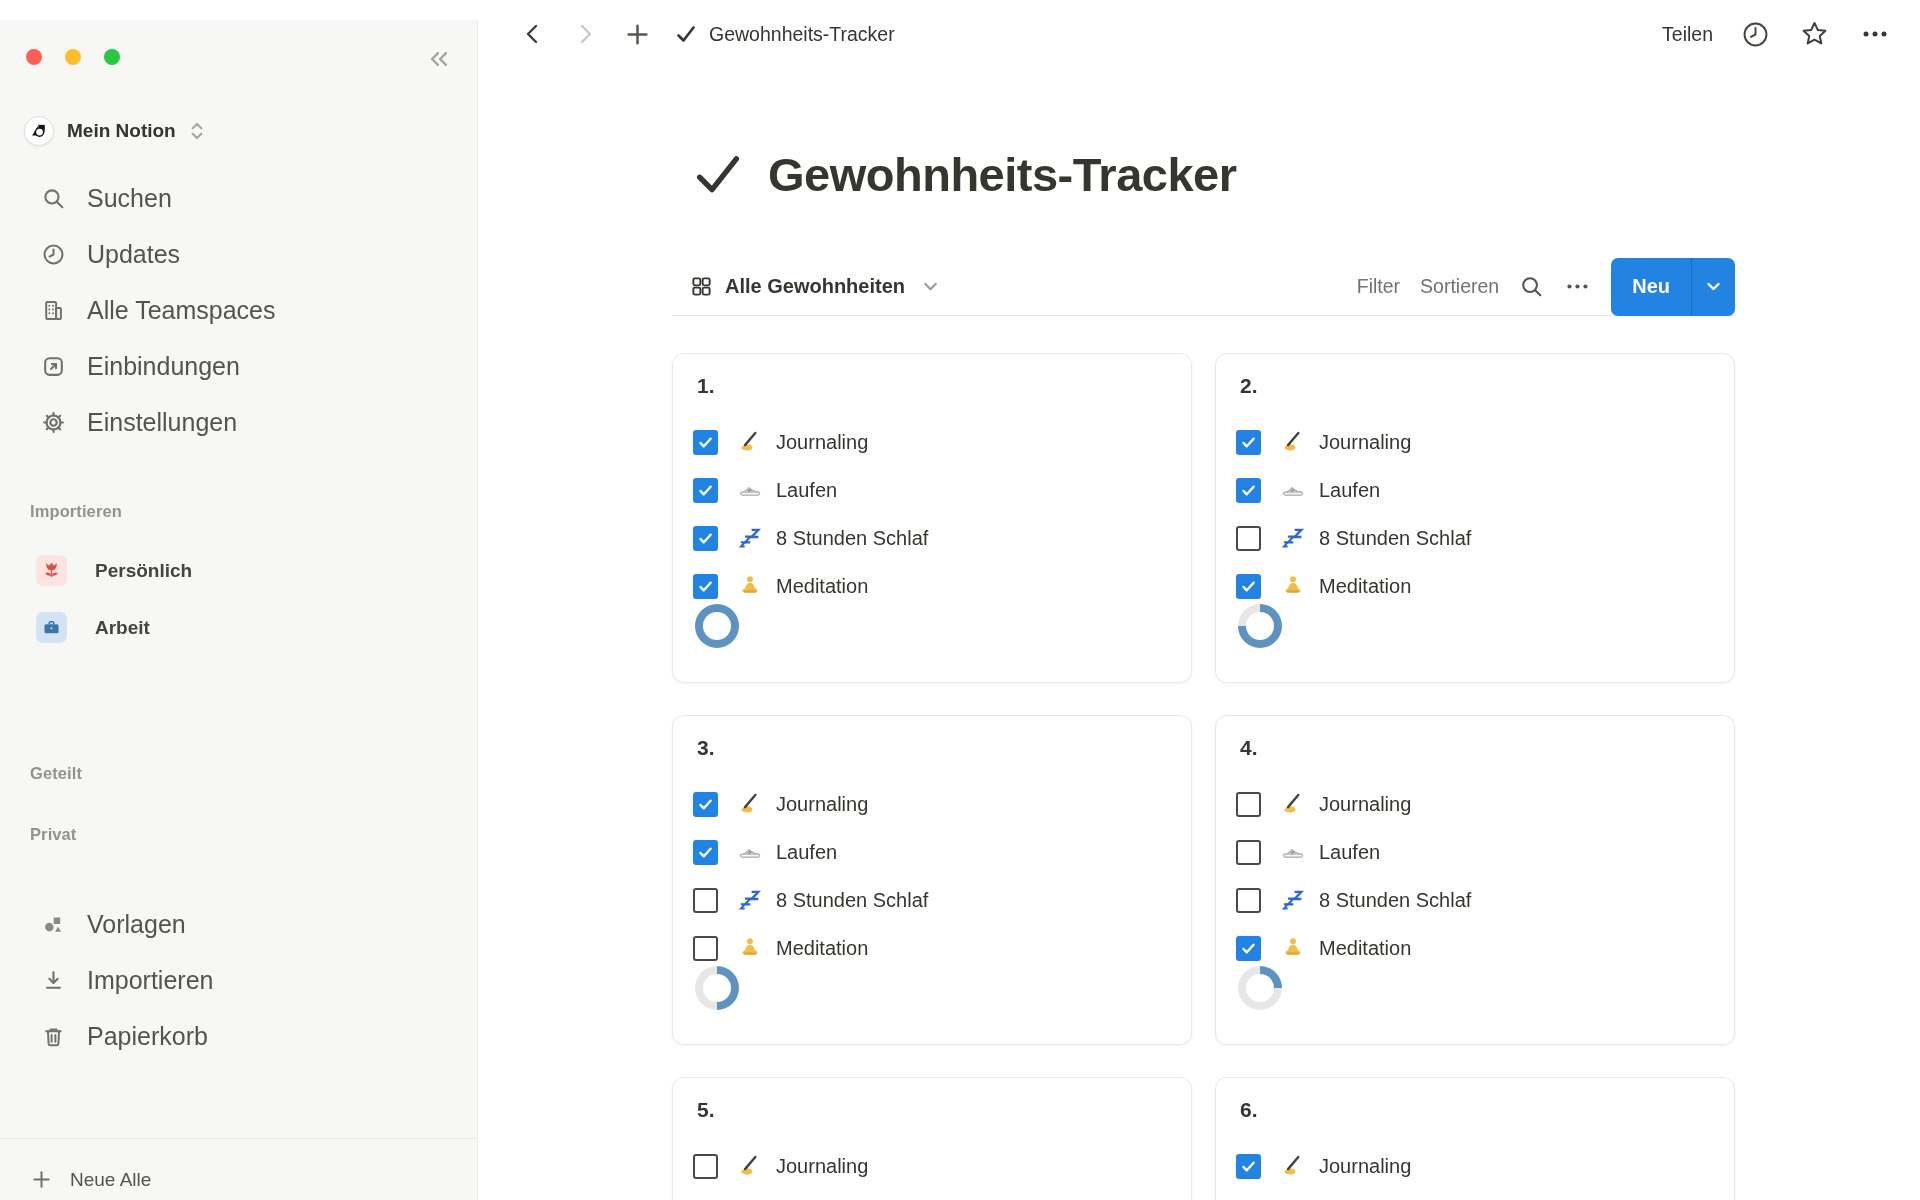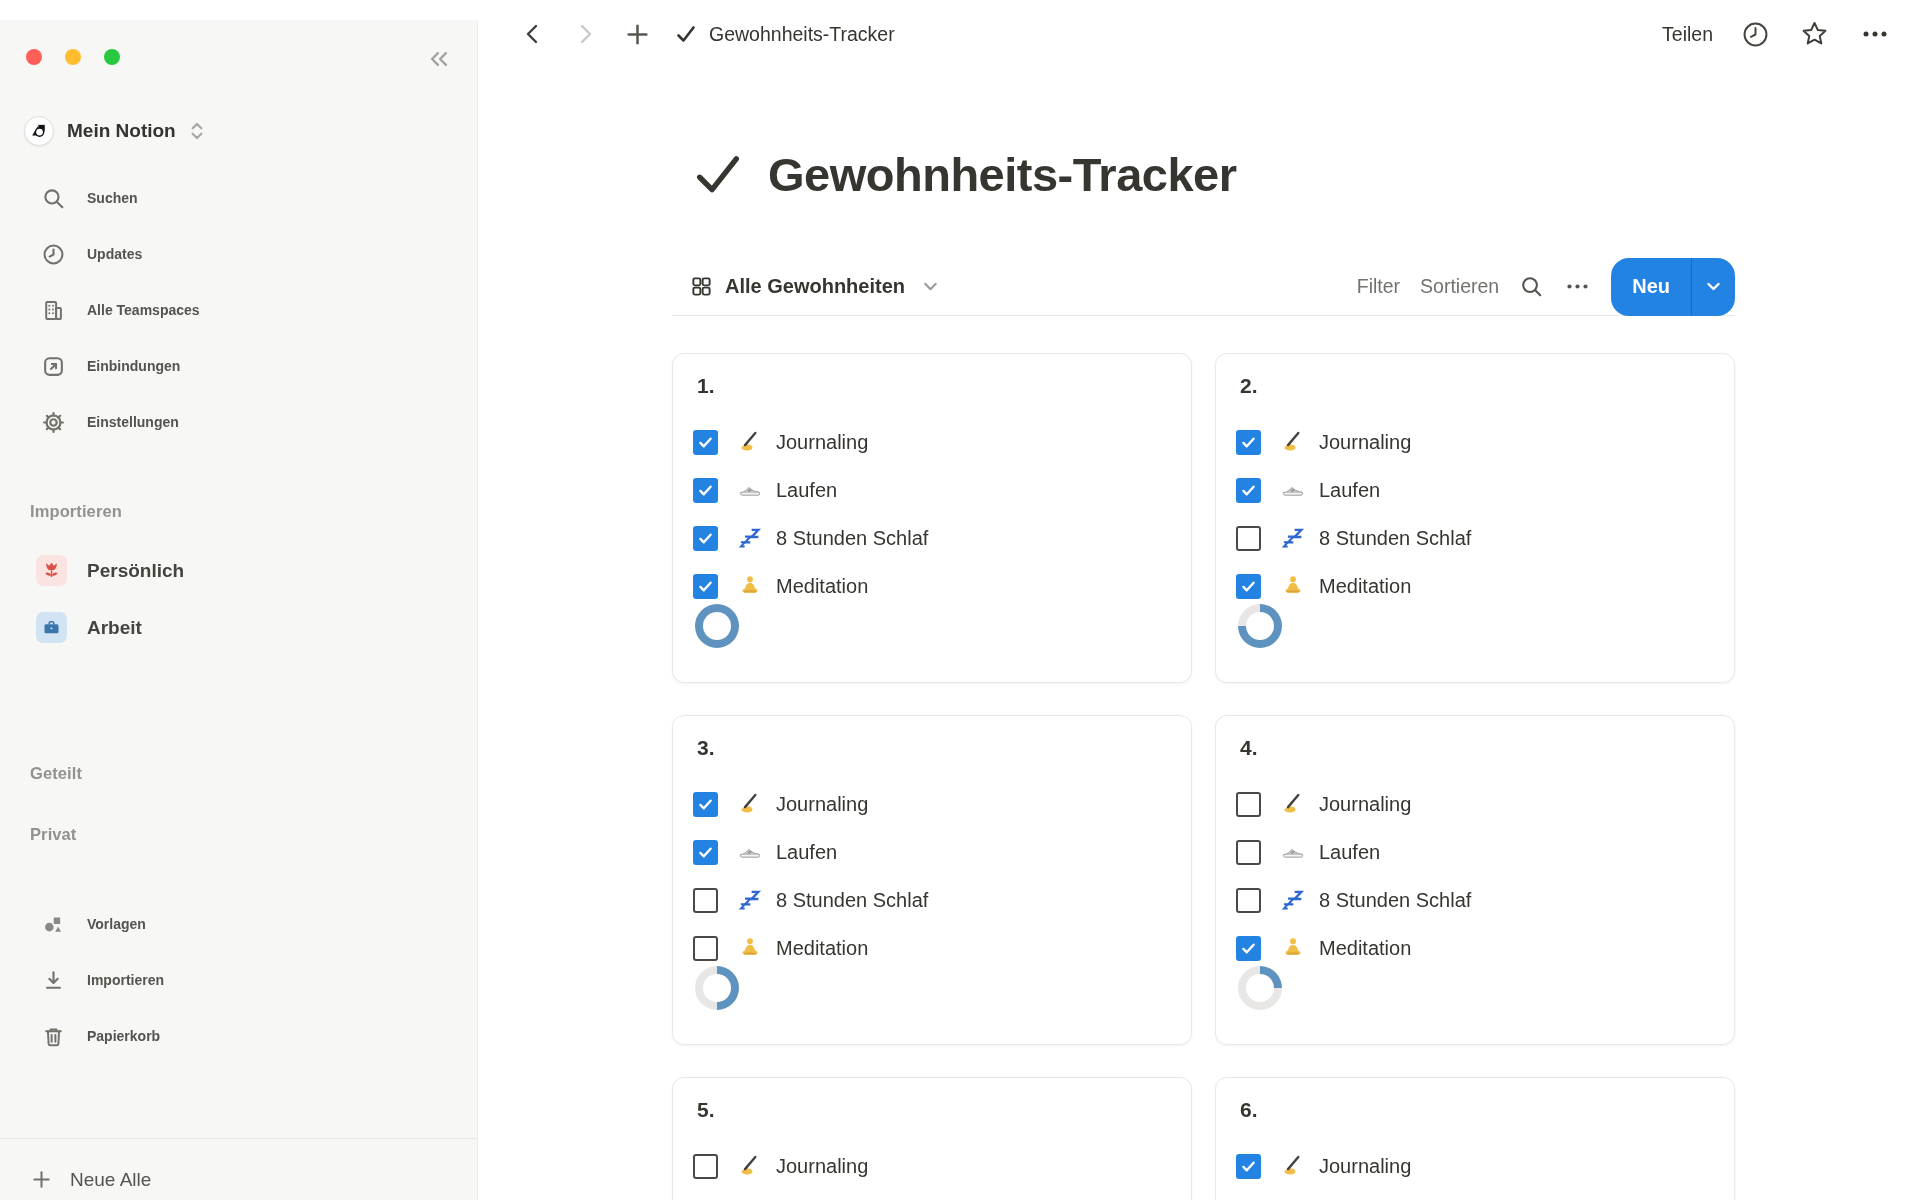--- a/index.html
+++ b/index.html
@@ -30,31 +30,31 @@
     border:1px solid #E0DFDC; box-shadow:0 1px 2px rgba(0,0,0,.08);
     display:flex; align-items:center; justify-content:center; }
   .ws-name { font-size:19px; font-weight:700; color:#34332F; }
 
   .nav { position:absolute; left:10px; right:10px; }
   .nav-1 { top:150px; }
   .nav-2 { top:876px; }
   .nav-row { height:56px; display:flex; align-items:center; padding-left:30px;
     gap:20px; border-radius:6px; cursor:pointer; }
   .nav-row .ic { width:27px; display:flex; justify-content:center; color:#72716B; }
-  .nav-row .lbl { font-size:14px; font-weight:700; color:#54534E; }
+  .nav-row .lbl { font-size:25px; font-weight:400; color:#54534E; }
 
   .section-h { position:absolute; left:30px; font-size:16.5px; font-weight:600;
     color:#93928E; letter-spacing:.1px; cursor:pointer; }
   .h-teamspaces { top:482px; }
   .h-geteilt   { top:744px; }
   .h-privat    { top:805px; }
 
   .ts-list { position:absolute; left:10px; right:10px; top:522px; }
   .ts-row { height:57px; display:flex; align-items:center; padding-left:26px;
-    gap:20px; border-radius:6px; cursor:pointer; }
+    gap:28px; border-radius:6px; cursor:pointer; }
   .ts-badge { width:31px; height:31px; border-radius:7px;
     display:flex; align-items:center; justify-content:center; }
   .ts-name { font-size:19px; font-weight:600; color:#45443F; }
 
   .sidebar-bottom { position:absolute; left:0; right:0; top:1118px; height:82px;
     border-top:1px solid #E8E7E5; }
   .newpage-row { height:100%; display:flex; align-items:center; gap:17px;
     padding-left:30px; cursor:pointer; }
   .newpage-row .lbl { font-size:19px; font-weight:500; color:#54534E; }
 
@@ -77,21 +77,21 @@
   .page-title { font-size:47px; font-weight:700; letter-spacing:-.5px; color:#37352F; }
 
   .viewbar { position:absolute; left:672px; top:258px; width:1063px; height:58px;
     display:flex; align-items:center; border-bottom:1px solid #E9E8E6; }
   .view-switch { display:flex; align-items:center; gap:12px; padding-left:18px; cursor:pointer; }
   .view-name { font-size:20px; font-weight:700; color:#37352F; }
   .view-chevron { margin-left:4px; color:#9B9A97; }
   .viewbar-right { margin-left:auto; display:flex; align-items:center; gap:20px; }
   .tool-lbl { font-size:19.5px; color:#73726D; cursor:pointer; }
   .tool-ic { display:flex; align-items:center; cursor:pointer; color:#55544E; }
-  .neu-btn { display:flex; align-items:stretch; height:58px; border-radius:18px;
+  .neu-btn { display:flex; align-items:stretch; height:58px; border-radius:7px;
     background:var(--accent,#2383E2); overflow:hidden; cursor:pointer; }
   .neu-main { display:flex; align-items:center; padding:0 21px;
     color:#fff; font-size:20px; font-weight:700; }
   .neu-divider { width:1px; background:rgba(0,0,0,.18); }
   .neu-chevron { width:43px; display:flex; align-items:center; justify-content:center; }
 
   
   .grid { position:absolute; left:672px; top:353px;
     display:grid; grid-template-columns:520px 520px; column-gap:23px; row-gap:32px; }
   .card { position:relative; width:520px; height:330px; background:#fff;

